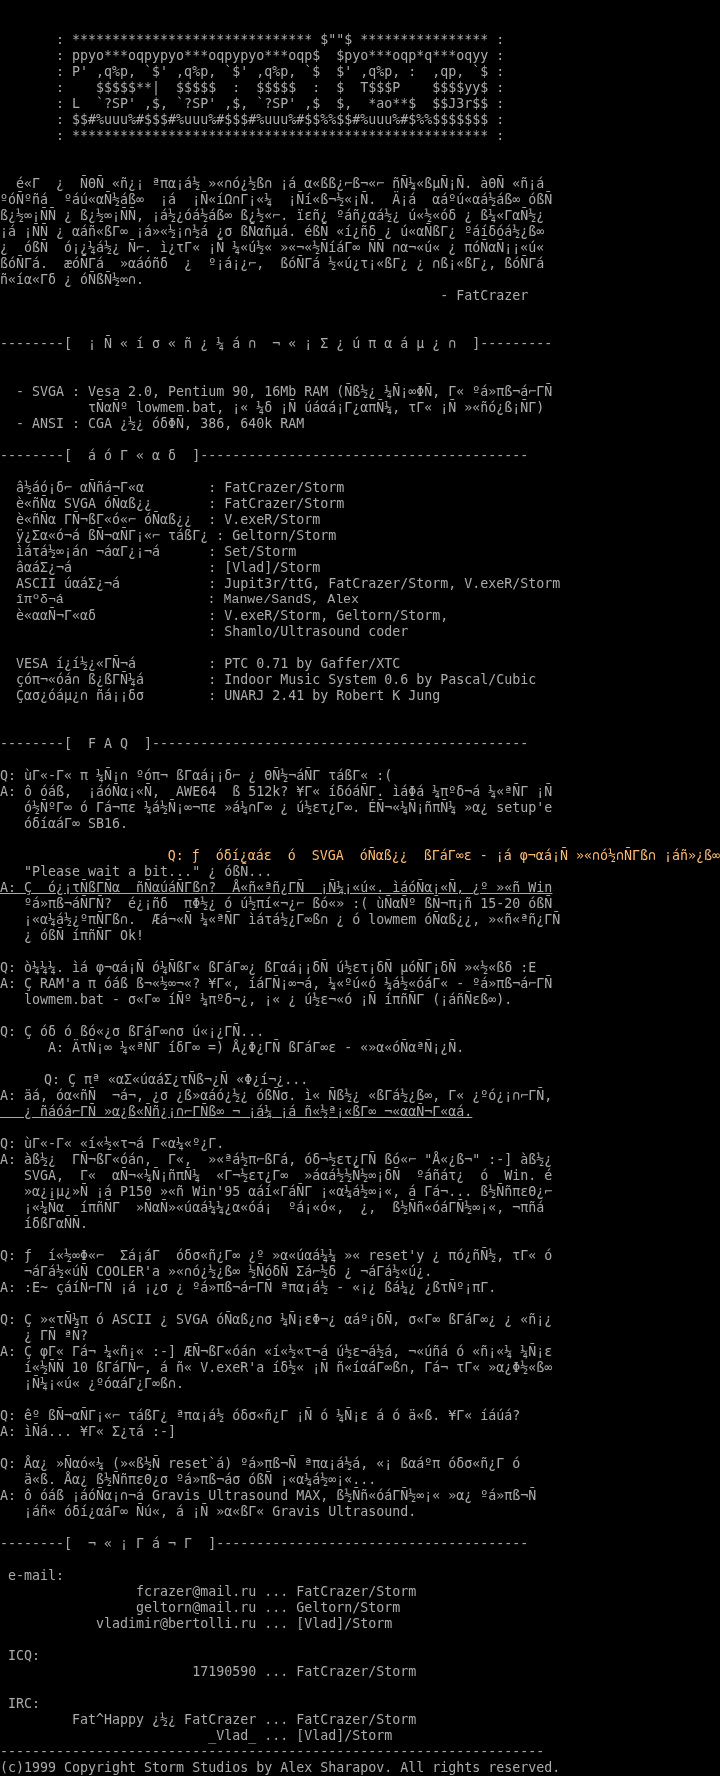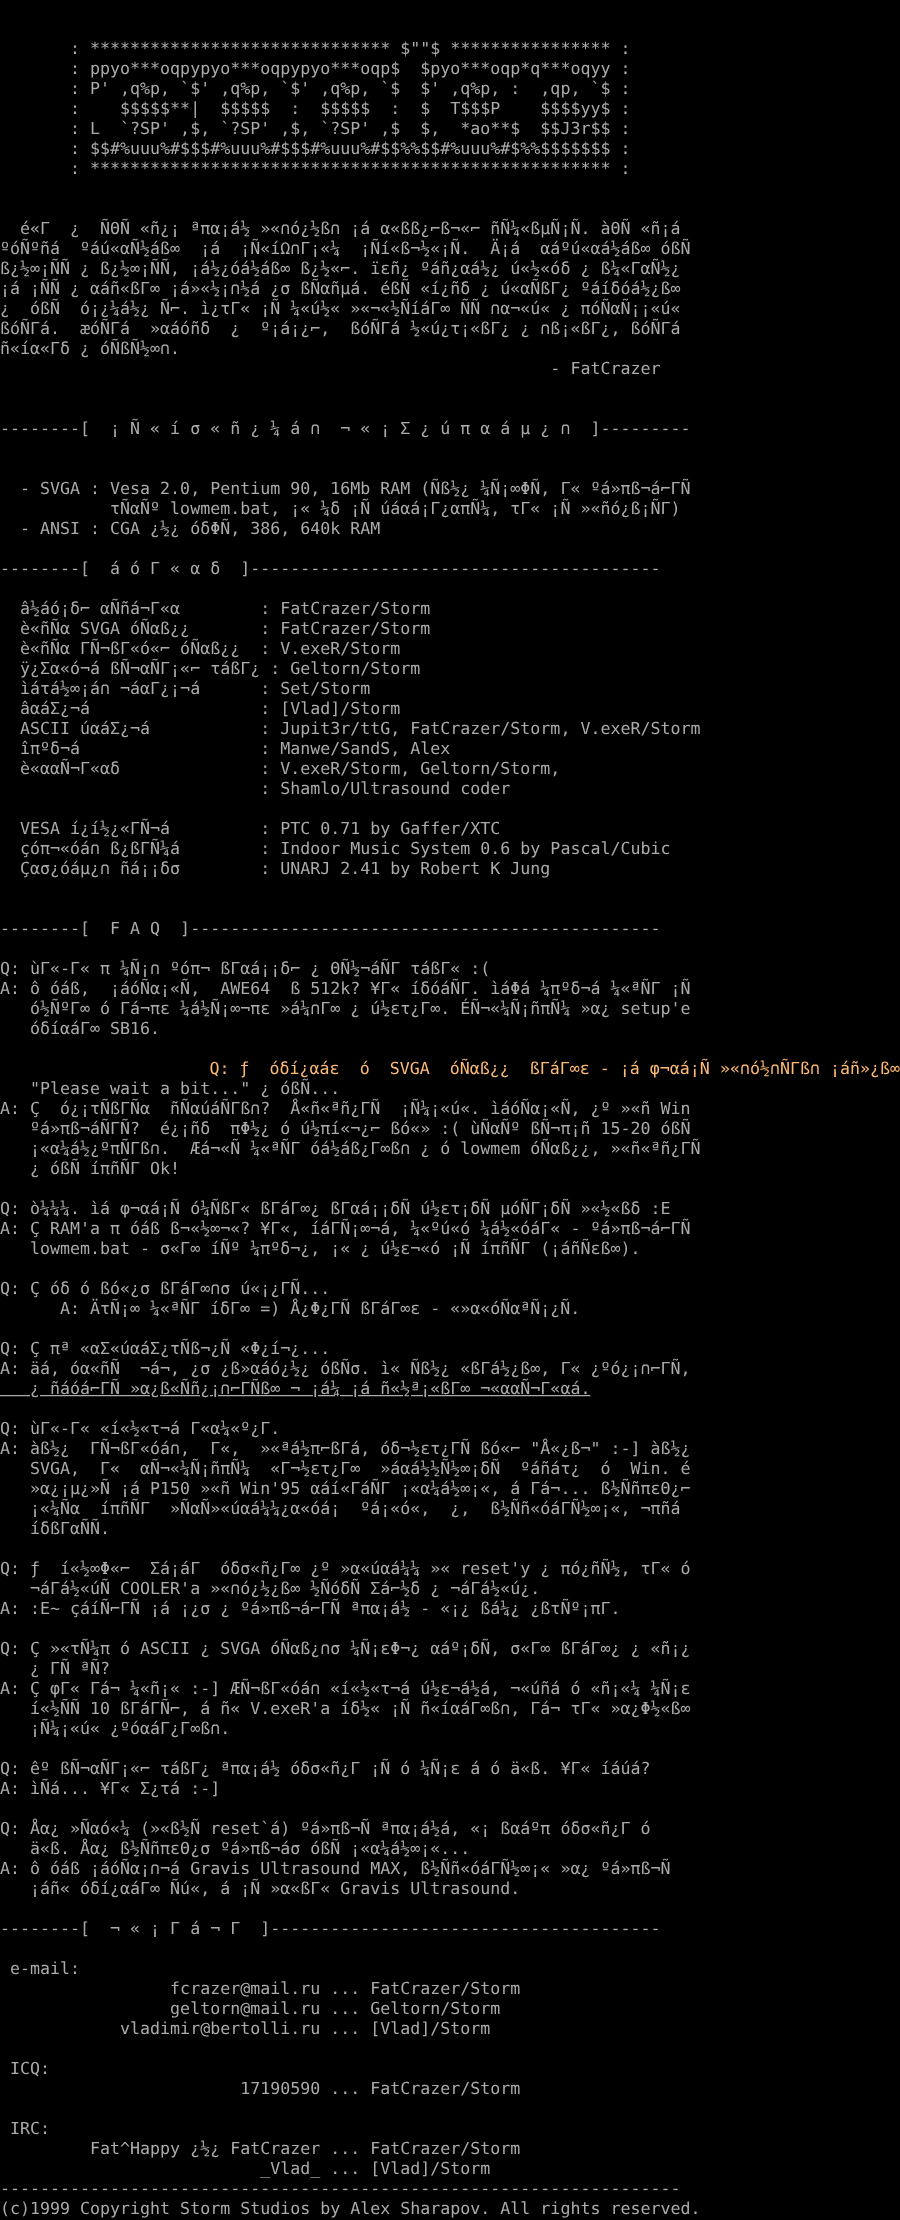--- a/index.html
+++ b/index.html
@@ -77,21 +77,21 @@
         <div class="line" style="color: rgb(171, 171, 171);">&nbsp;</div>
       </div>
       <div>
         <div class="line" style="color: rgb(171, 171, 171);">  â½áó¡δ⌐ αÑñá¬Γ«α        : FatCrazer/Storm</div>
         <div class="line" style="color: rgb(171, 171, 171);">  è«ñÑα SVGA óÑαß¿¿       : FatCrazer/Storm</div>
         <div class="line" style="color: rgb(171, 171, 171);">  è«ñÑα ΓÑ¬ßΓ«ó«⌐ óÑαß¿¿  : V.exeR/Storm</div>
         <div class="line" style="color: rgb(171, 171, 171);">  ÿ¿Σα«ó¬á ßÑ¬αÑΓ¡«⌐ τáßΓ¿ : Geltorn/Storm</div>
         <div class="line" style="color: rgb(171, 171, 171);">  ìáτá½∞¡á∩ ¬áαΓ¿¡¬á      : Set/Storm</div>
         <div class="line" style="color: rgb(171, 171, 171);">  âαáΣ¿¬á                 : [Vlad]/Storm</div>
         <div class="line" style="color: rgb(171, 171, 171);">  ASCII úαáΣ¿¬á           : Jupit3r/ttG, FatCrazer/Storm, V.exeR/Storm</div>
-        <div class="line" style="color: rgb(171, 171, 171);">  îπºδ¬á                  : Manwe/SandS, Alex</div>
+        <div class="line" style="color: rgb(171, 171, 171); font-family: Liberation Mono, monospace;">  îπºδ¬á                  : Manwe/SandS, Alex</div>
         <div class="line" style="color: rgb(171, 171, 171);">  è«ααÑ¬Γ«αδ              : V.exeR/Storm, Geltorn/Storm,</div>
         <div class="line" style="color: rgb(171, 171, 171);">                          : Shamlo/Ultrasound coder</div>
       </div>
       <div>
         <div class="line" style="color: rgb(171, 171, 171);">&nbsp;</div>
       </div>
       <div>
         <div class="line" style="color: rgb(171, 171, 171);">  VESA í¿í½¿«ΓÑ¬á         : PTC 0.71 by Gaffer/XTC</div>
         <div class="line" style="color: rgb(171, 171, 171);">  çóπ¬«óá∩ ß¿ßΓÑ¼á        : Indoor Music System 0.6 by Pascal/Cubic</div>
         <div class="line" style="color: rgb(171, 171, 171);">  Çασ¿óáµ¿∩ ñá¡¡δσ        : UNARJ 2.41 by Robert K Jung</div>
@@ -111,23 +111,23 @@
         <div class="line" style="color: rgb(171, 171, 171);">A: ô óáß,  ¡áóÑα¡«Ñ,  AWE64  ß 512k? ¥Γ« íδóáÑΓ. ìáΦá ¼πºδ¬á ¼«ªÑΓ ¡Ñ</div>
         <div class="line" style="color: rgb(171, 171, 171);">   ó½ÑºΓ∞ ó Γá¬πε ¼á½Ñ¡∞¬πε »á¼∩Γ∞ ¿ ú½ετ¿Γ∞. ÉÑ¬«¼Ñ¡ñπÑ¼ »α¿ setup'e</div>
         <div class="line" style="color: rgb(171, 171, 171);">   óδíαáΓ∞ SB16.</div>
       </div>
       <div>
         <div class="line" style="color: rgb(171, 171, 171);">&nbsp;</div>
       </div>
       <div>
         <div class="line" style="color: #fdba74; text-align: right;">Q: ƒ  óδí¿αáε  ó  SVGA  óÑαß¿¿  ßΓáΓ∞ε - ¡á φ¬αá¡Ñ »«∩ó½∩ÑΓß∩ ¡áñ»¿ß∞</div>
         <div class="line" style="color: rgb(171, 171, 171);">   "Please wait a bit..." ¿ óßÑ...</div>
-        <div class="line" style="color: rgb(171, 171, 171);">A: Ç  ó¿¡τÑßΓÑα  ñÑαúáÑΓß∩?  Å«ñ«ªñ¿ΓÑ  ¡Ñ¼¡«ú«. ìáóÑα¡«Ñ, ¿º »«ñ Win</div>
+        <div class="line" style="color: rgb(171, 171, 171); text-decoration: underline;">A: Ç  ó¿¡τÑßΓÑα  ñÑαúáÑΓß∩?  Å«ñ«ªñ¿ΓÑ  ¡Ñ¼¡«ú«. ìáóÑα¡«Ñ, ¿º »«ñ Win</div>
         <div class="line" style="color: rgb(171, 171, 171);">   ºá»πß¬áÑΓÑ?  é¿¡ñδ  πΦ½¿ ó ú½πí«¬¿⌐ ßó«» :( ùÑαÑº ßÑ¬π¡ñ 15-20 óßÑ</div>
-        <div class="line" style="color: rgb(171, 171, 171);">   ¡«α¼á½¿ºπÑΓß∩.  Æá¬«Ñ ¼«ªÑΓ óá½áß¿Γ∞ß∩ ¿ ó lowmem óÑαß¿¿, »«ñ«ªñ¿ΓÑ</div>
+        <div class="line" style="color: rgb(171, 171, 171);">   ¡«α¼á½¿ºπÑΓß∩.  Æá¬«Ñ ¼«ªÑΓ ìáτá½¿Γ∞ß∩ ¿ ó lowmem óÑαß¿¿, »«ñ«ªñ¿ΓÑ</div>
         <div class="line" style="color: rgb(171, 171, 171);">   ¿ óßÑ íπñÑΓ Ok!</div>
       </div>
       <div>
         <div class="line" style="color: rgb(171, 171, 171);">&nbsp;</div>
       </div>
       <div>
         <div class="line" style="color: rgb(171, 171, 171);">Q: ò¼¼¼. ìá φ¬αá¡Ñ ó¼ÑßΓ« ßΓáΓ∞¿ ßΓαá¡¡δÑ ú½ετ¡δÑ µóÑΓ¡δÑ »«½«ßδ :E</div>
         <div class="line" style="color: rgb(171, 171, 171);">A: Ç RAM'a π óáß ß¬«½∞¬«? ¥Γ«, íáΓÑ¡∞¬á, ¼«ºú«ó ¼á½«óáΓ« - ºá»πß¬á⌐ΓÑ</div>
         <div class="line" style="color: rgb(171, 171, 171);">   lowmem.bat - σ«Γ∞ íÑº ¼πºδ¬¿, ¡« ¿ ú½ε¬«ó ¡Ñ íπñÑΓ (¡áñÑεß∞).</div>
       </div>
@@ -135,21 +135,21 @@
         <div class="line" style="color: rgb(171, 171, 171);">&nbsp;</div>
       </div>
       <div>
         <div class="line" style="color: rgb(171, 171, 171);">Q: Ç óδ ó ßó«¿σ ßΓáΓ∞∩σ ú«¡¿ΓÑ...</div>
         <div class="line" style="color: rgb(171, 171, 171); padding-left: 48px;">A: ÄτÑ¡∞ ¼«ªÑΓ íδΓ∞ =) Å¿Φ¿ΓÑ ßΓáΓ∞ε - «»α«óÑαªÑ¡¿Ñ.</div>
       </div>
       <div>
         <div class="line" style="color: rgb(171, 171, 171);">&nbsp;</div>
       </div>
       <div>
-        <div class="line" style="color: rgb(171, 171, 171);">Q: Ç πª «αΣ«úαáΣ¿τÑß¬¿Ñ «Φ¿í¬¿...</div>
+        <div class="line" style="color: rgb(171, 171, 171); margin-left: 44px;">Q: Ç πª «αΣ«úαáΣ¿τÑß¬¿Ñ «Φ¿í¬¿...</div>
         <div class="line" style="color: rgb(171, 171, 171);">A: äá, óα«ñÑ  ¬á¬, ¿σ ¿ß»αáó¿½¿ óßÑσ. ì« Ñß½¿ «ßΓá½¿ß∞, Γ« ¿ºó¿¡∩⌐ΓÑ,</div>
         <div class="line" style="color: rgb(171, 171, 171); text-decoration: underline;">   ¿ ñáóá⌐ΓÑ »α¿ß«Ññ¿¡∩⌐ΓÑß∞ ¬ ¡á¼ ¡á ñ«½ª¡«ßΓ∞ ¬«ααÑ¬Γ«αá.</div>
       </div>
       <div>
         <div class="line" style="color: rgb(171, 171, 171);">&nbsp;</div>
       </div>
       <div>
         <div class="line" style="color: rgb(171, 171, 171);">Q: ùΓ«-Γ« «í«½«τ¬á Γ«α¼«º¿Γ.</div>
         <div class="line" style="color: rgb(171, 171, 171);">A: àß½¿  ΓÑ¬ßΓ«óá∩,  Γ«,  »«ªá½π⌐ßΓá, óδ¬½ετ¿ΓÑ ßó«⌐ "Å«¿ß¬" :-] àß½¿</div>
         <div class="line" style="color: rgb(171, 171, 171);">   SVGA,  Γ«  αÑ¬«¼Ñ¡ñπÑ¼  «Γ¬½ετ¿Γ∞  »áαá½½Ñ½∞¡δÑ  ºáñáτ¿  ó  Win. é</div>

